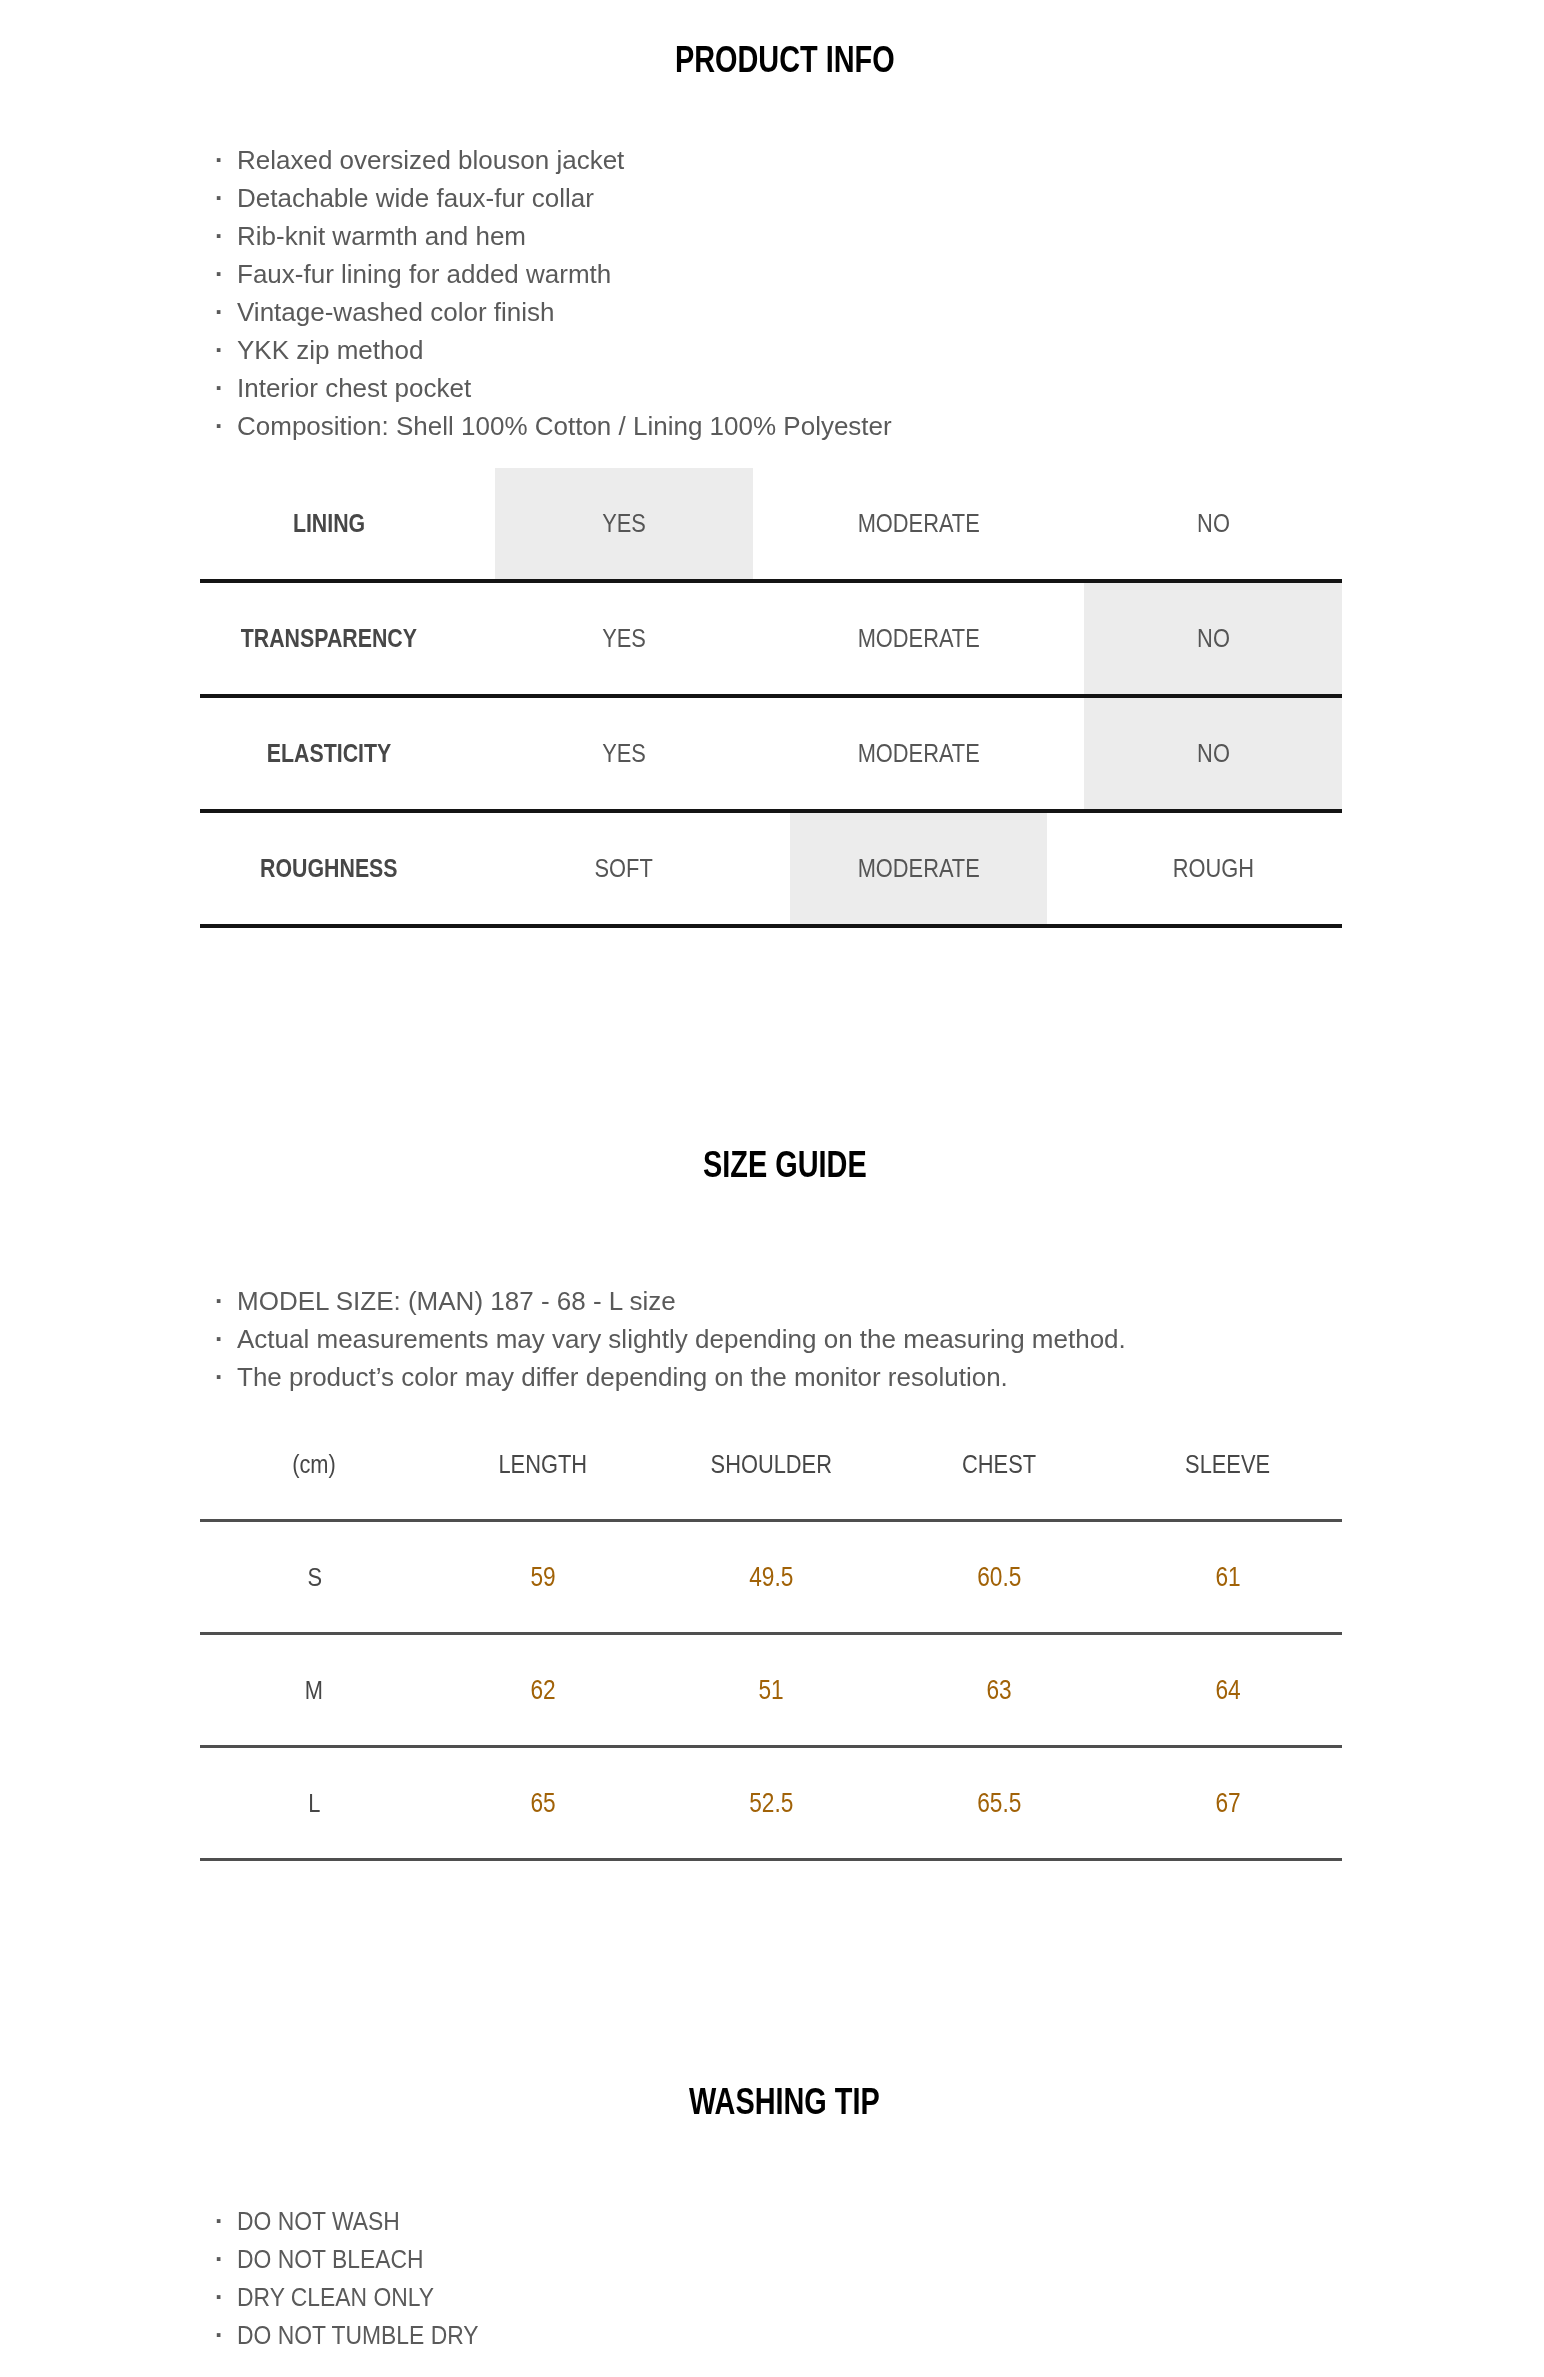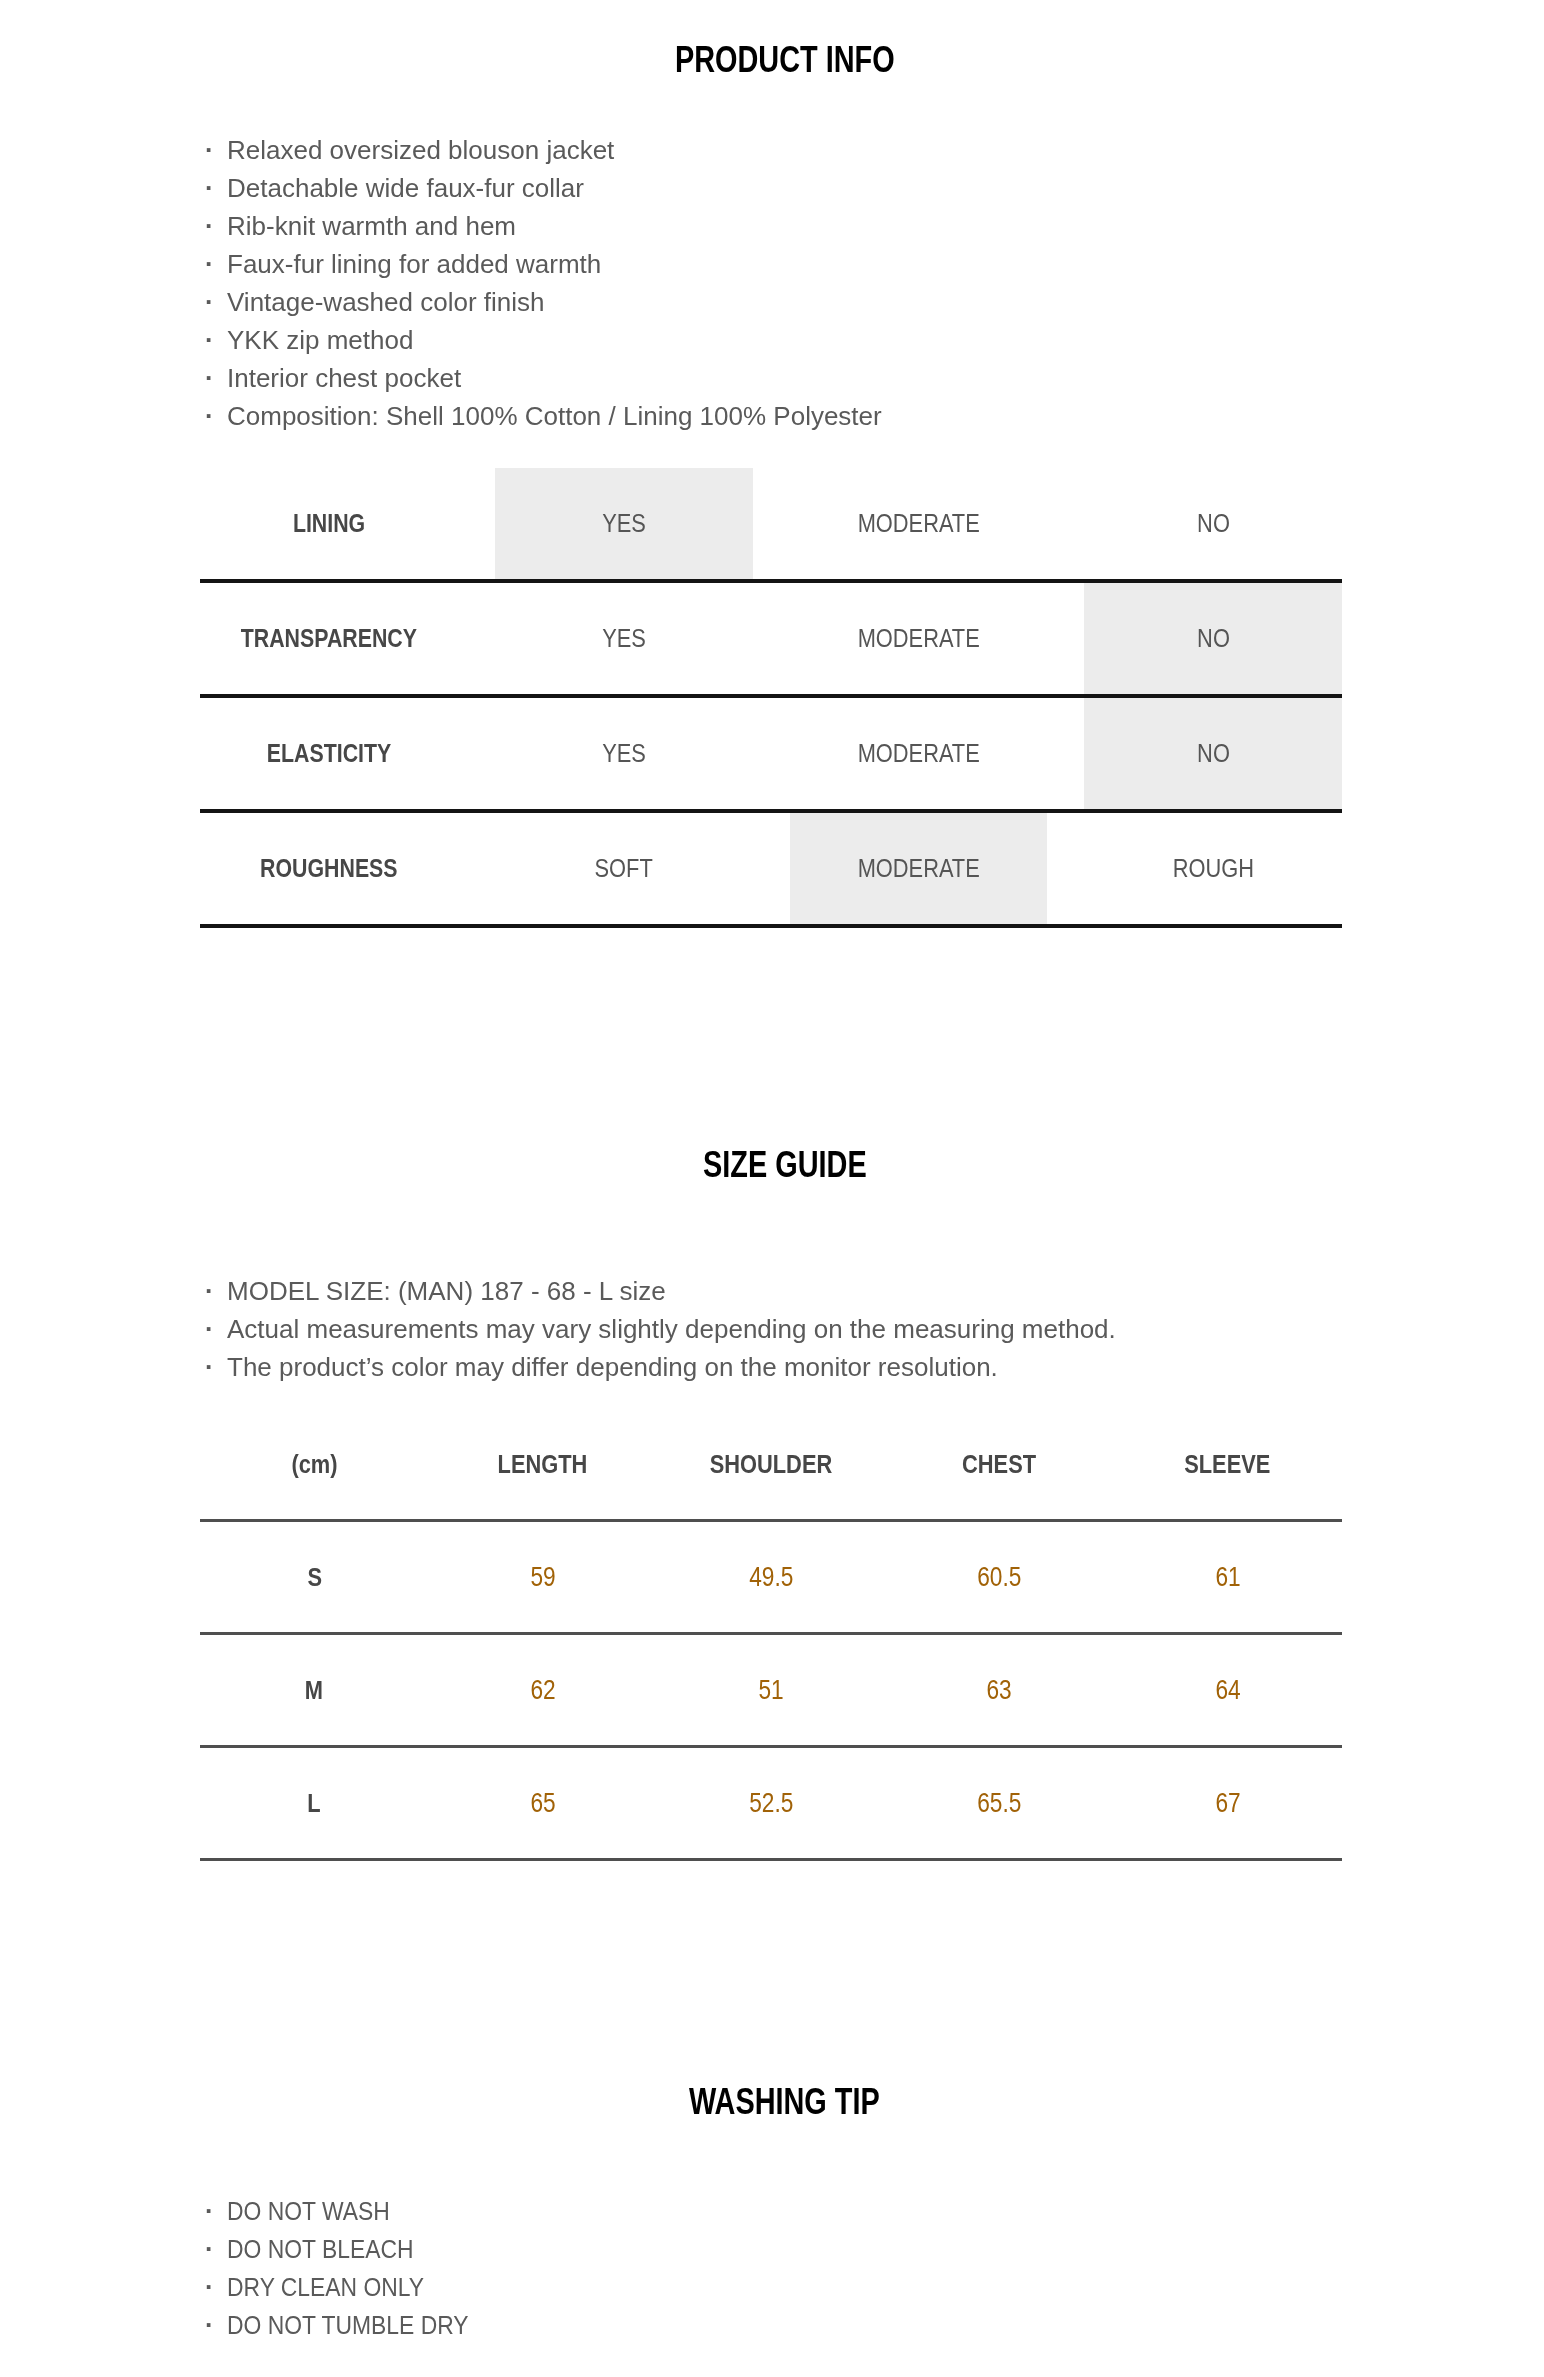--- a/index.html
+++ b/index.html
@@ -5,42 +5,42 @@
   html,body{margin:0;padding:0;background:#ffffff;}
   body{width:1545px;height:2377px;font-family:"Liberation Sans","DejaVu Sans",sans-serif;}
   .page{position:relative;width:1545px;height:2377px;background:#ffffff;overflow:hidden;}
 
   
   .sec-title{position:absolute;left:0;width:100%;margin:12px;text-align:center;
     font-size:37px;line-height:1;font-weight:700;color:#000000;}
   .sec-title .cond{display:inline-block;transform:scaleX(.78);transform-origin:center center;letter-spacing:0px;}
 
   
-  .bullets{position:absolute;left:201px;margin:4px;padding:0;list-style:none;
+  .bullets{position:absolute;left:201px;margin:14px;padding:0;list-style:none;
     font-size:26px;line-height:38px;color:#5a5a5a;}
   .bullets li{position:relative;padding-left:22px;white-space:nowrap;}
   .bullets li::before{content:"\00B7";position:absolute;left:0;top:0;color:#5a5a5a;font-weight:700;}
   .bullets.caps li span{display:inline-block;transform:scaleX(.88);transform-origin:left center;}
 
   
   .attr-table{position:absolute;left:200px;width:1142px;}
   .attr-row{display:flex;height:111px;border-bottom:4px solid #141414;gap:37px;}
   .attr-row .cell{width:25%;display:flex;align-items:center;justify-content:center;}
   .attr-row .cell.label{font-weight:700;font-size:25.4px;color:#474747;}
   .attr-row .cell.opt{font-size:26px;color:#555555;}
   .attr-row .cell span{display:inline-block;transform:scaleX(.84);transform-origin:center center;}
   .attr-row .cell.hl{background:#ececec;}
 
   
   .size-table{position:absolute;left:200px;width:1142px;}
   .size-row{display:flex;height:110px;border-bottom:3.2px solid #4f4f4f;}
   .size-row .cell{width:20%;display:flex;align-items:center;justify-content:center;
     font-size:27px;color:#a16207;}
   .size-row .cell span{display:inline-block;transform:scaleX(.84);transform-origin:center center;}
-  .size-row.head .cell,.size-row .cell.size-label{font-weight:700;color:#474747;font-size:26px;}
+  .size-row.head .cell,.size-row .cell.size-label{font-weight:400;color:#474747;font-size:26px;}
 </style>
 </head>
 <body>
 
 <div class="page">
 
   <h1 class="sec-title" style="top:29px;">
     <span class="cond">PRODUCT INFO</span>
   </h1>
 

